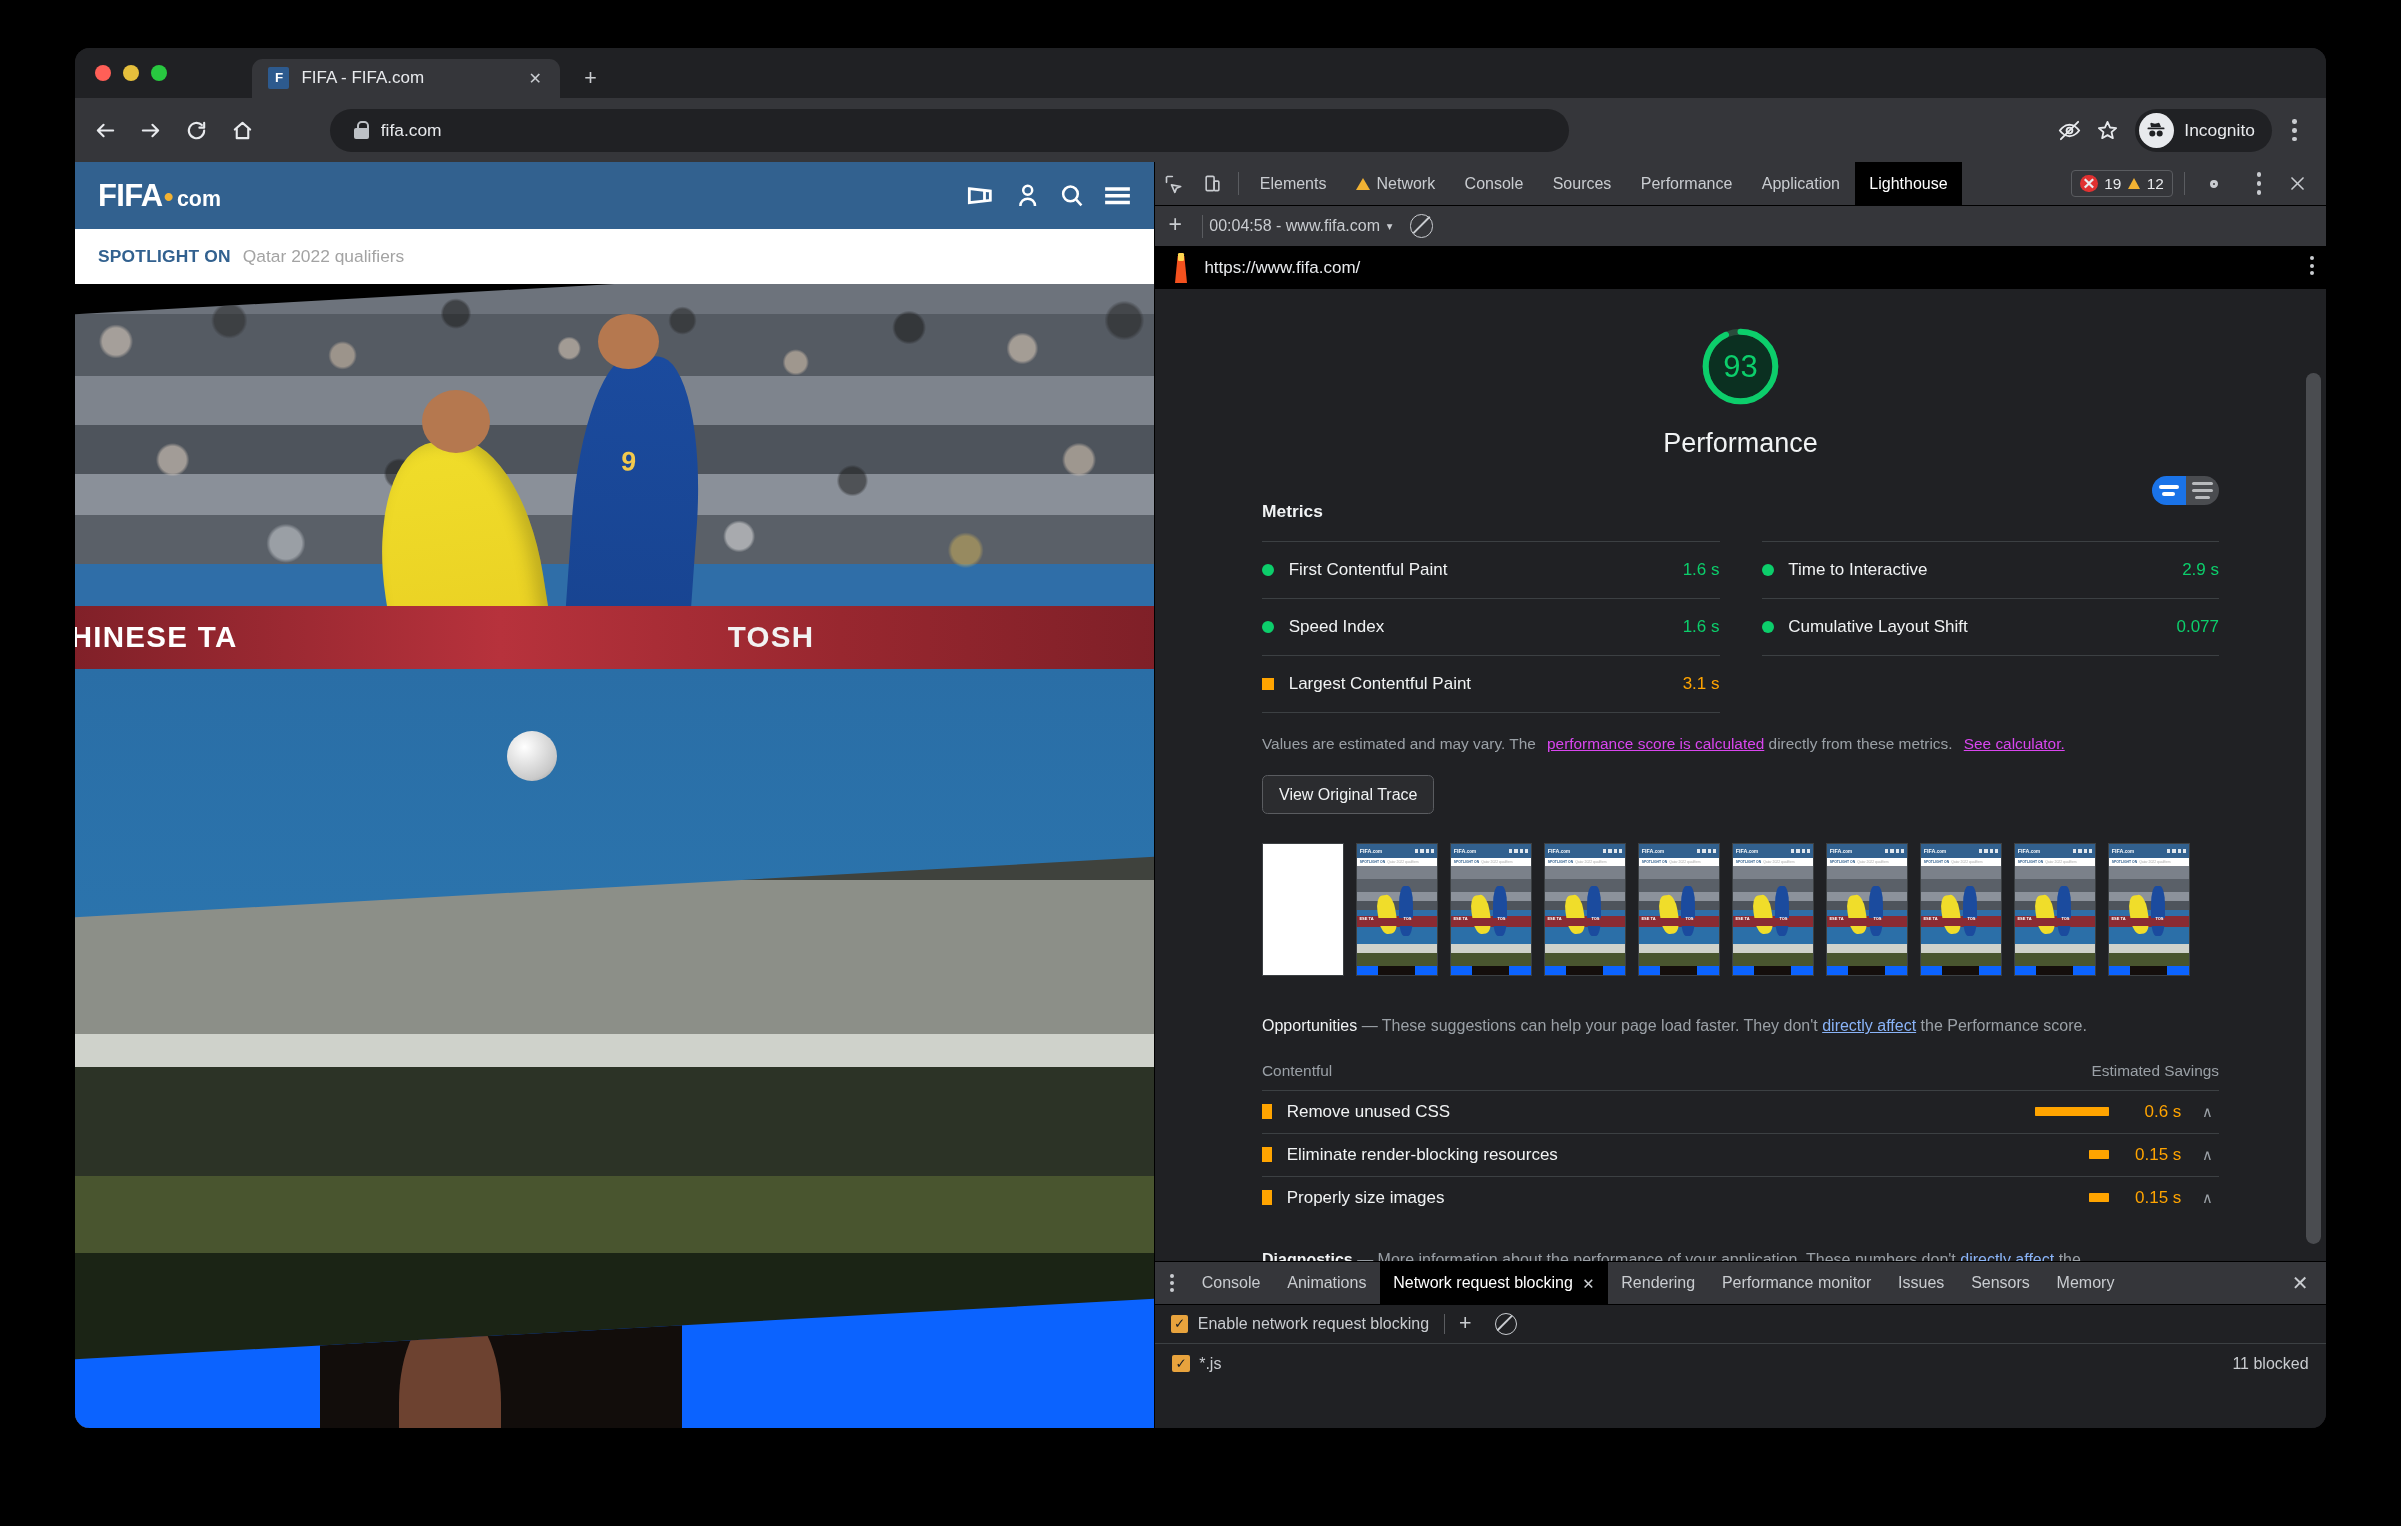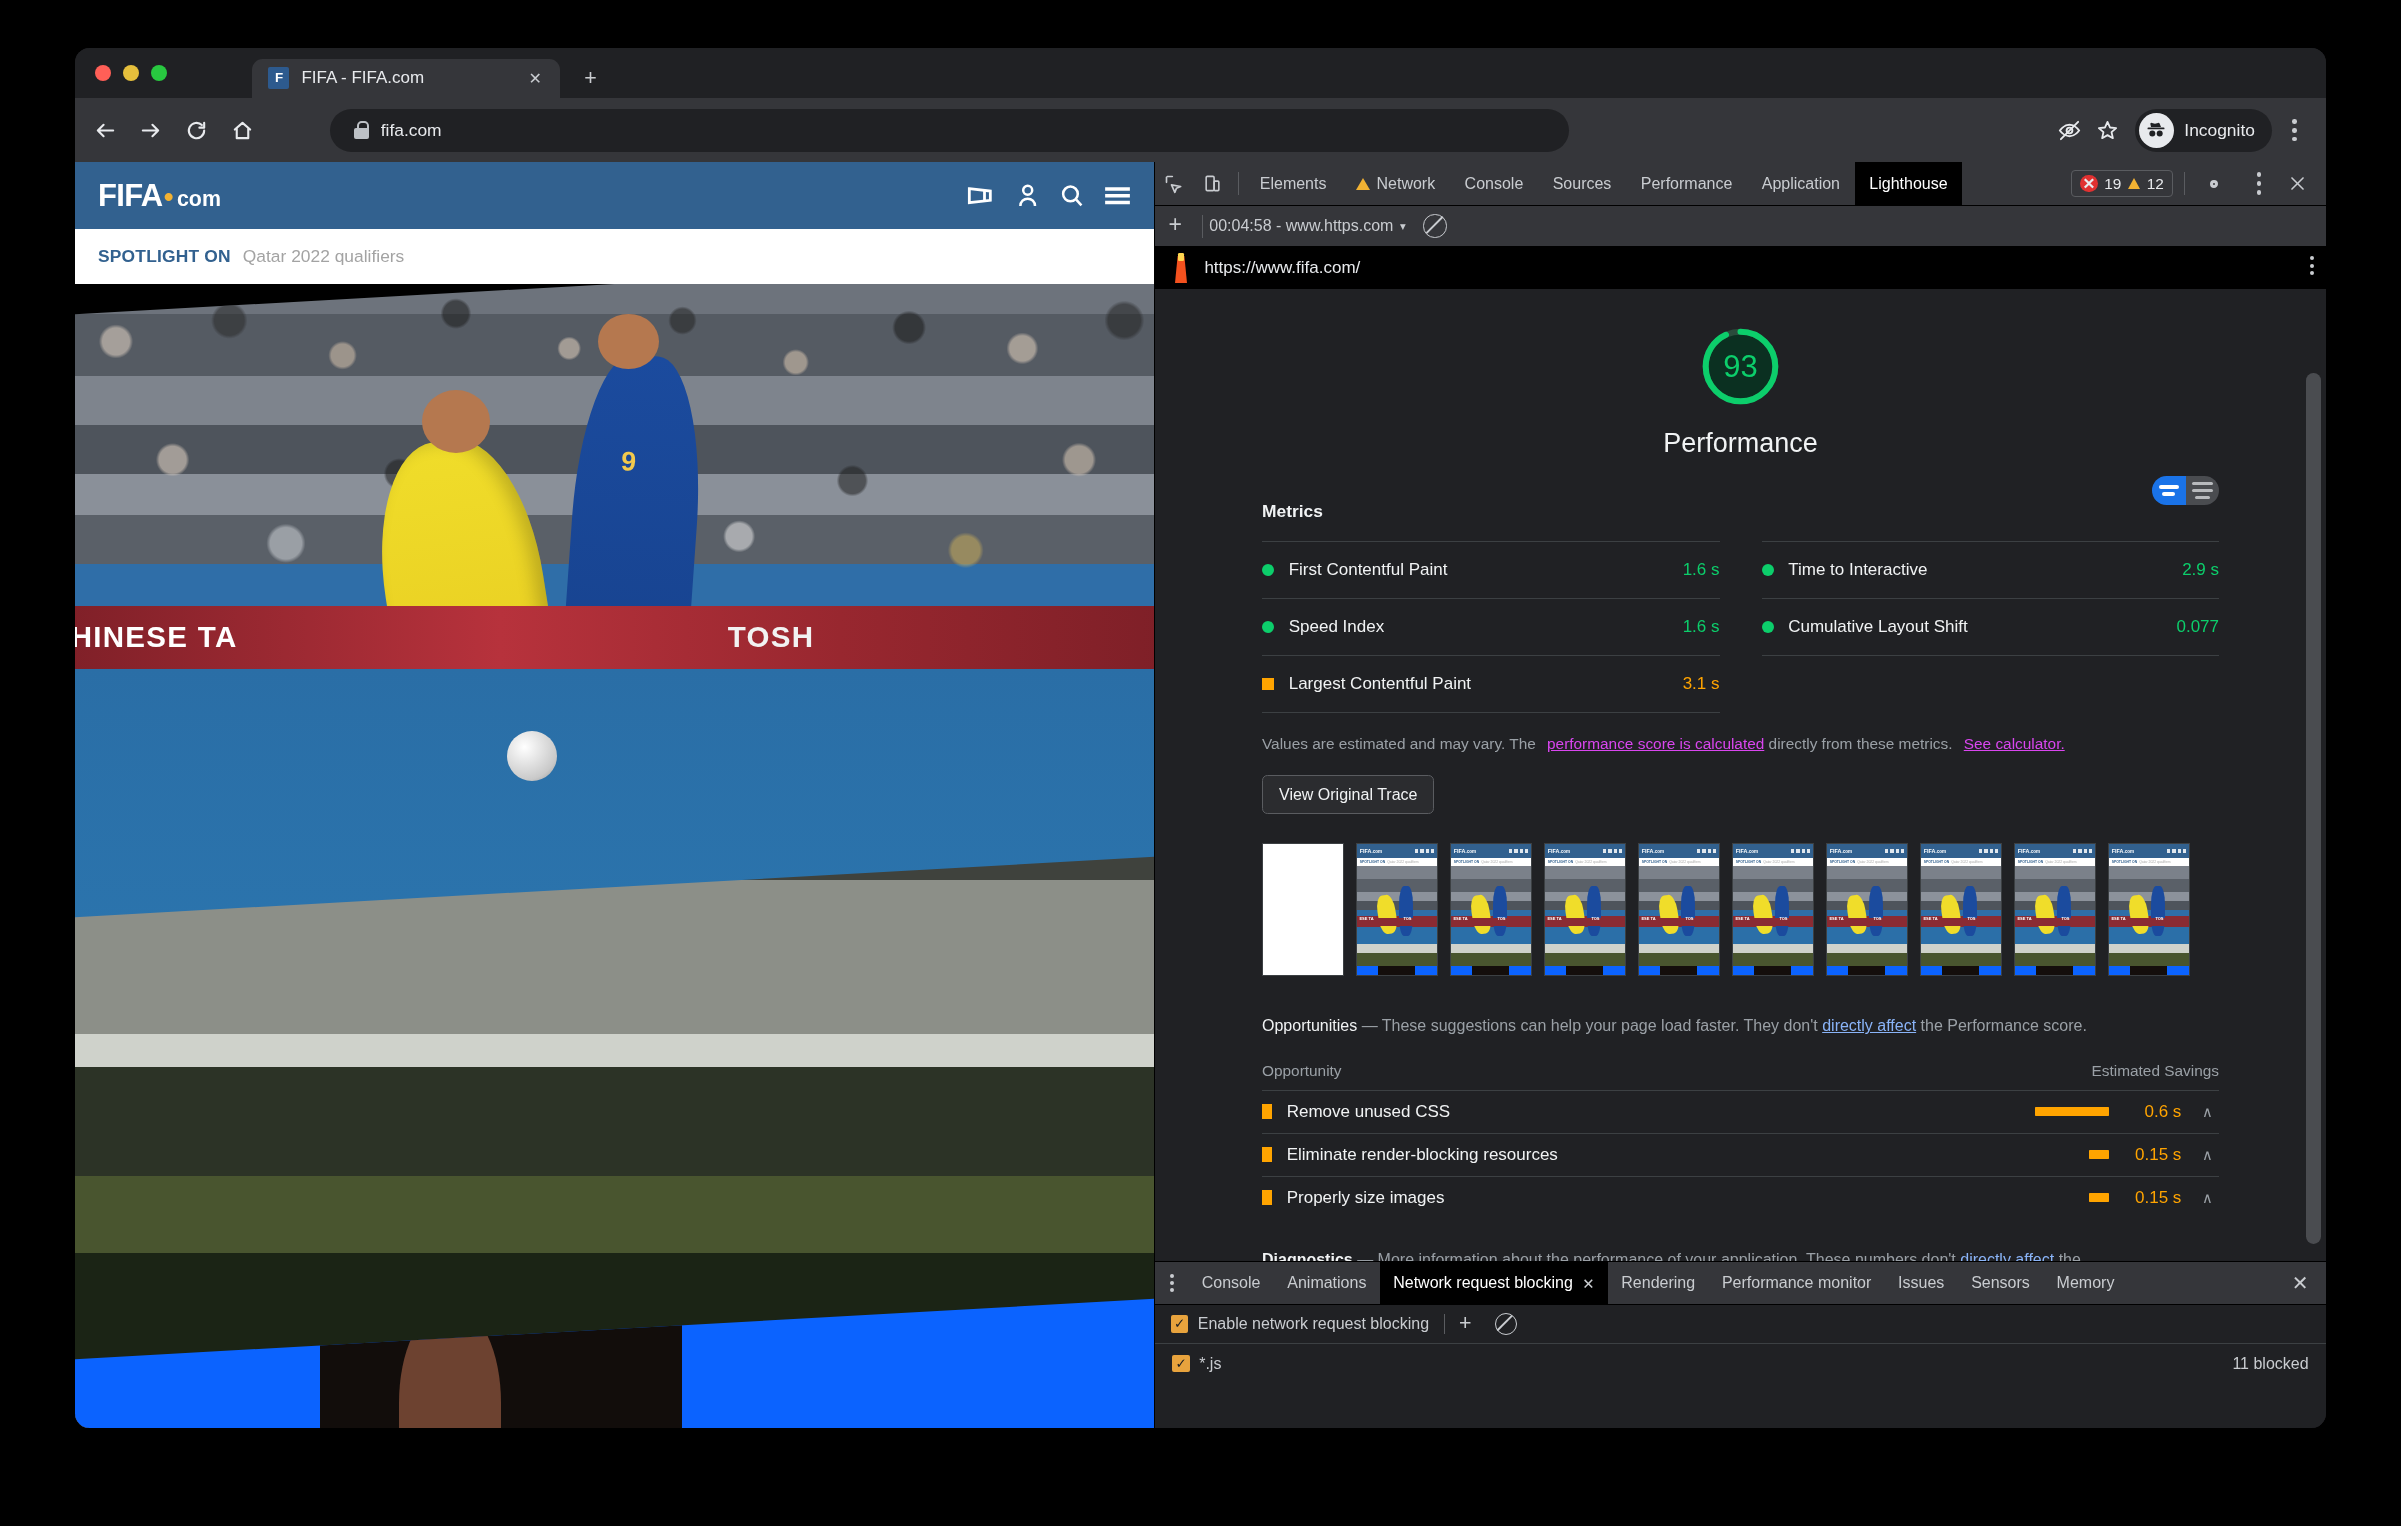--- a/index.html
+++ b/index.html
@@ -510,21 +510,21 @@
                 <path d="M5 5l14 14M19 5L5 19" stroke-linecap="round"></path>
               </svg>
           </div>
         </div>
       </div>
 
       <div class="dt-subbar">
         <div class="plus-ico">+</div>
         <div class="dt-sep"></div>
         <div class="sub-label">
-          <span>00:04:58 - www.https.com</span>
+          <span>00:04:58 - www.fifa.com</span>
           <span class="caret">▾</span>
         </div>
         <div class="noentry"></div>
       </div>
 
       <div class="lh-urlbar">
         <div class="lhouse"></div>
         <div class="lh-url">https://www.fifa.com/</div>
         <div class="lh-kebab">
             <i></i>
@@ -847,21 +847,21 @@
               </div>
             </div>
 
           <div class="opp-head">
             <b>Opportunities</b>
             <span>—</span>
             <span>These suggestions can help your page load faster. They don't </span><a href="#">directly affect</a><span> the Performance score.</span>
           </div>
 
           <div class="opp-cols">
-            <span>Opportunity</span>
+            <span>Contentful</span>
             <span>Estimated Savings</span>
           </div>
 
           <div class="opp-row">
             <span class="opp-sq"></span>
             <span class="opp-name">Remove unused CSS</span>
             <span class="opp-bar" style="width:74px"></span>
             <span class="opp-val">0.6 s</span>
             <span class="chev">∧</span>
           </div>

